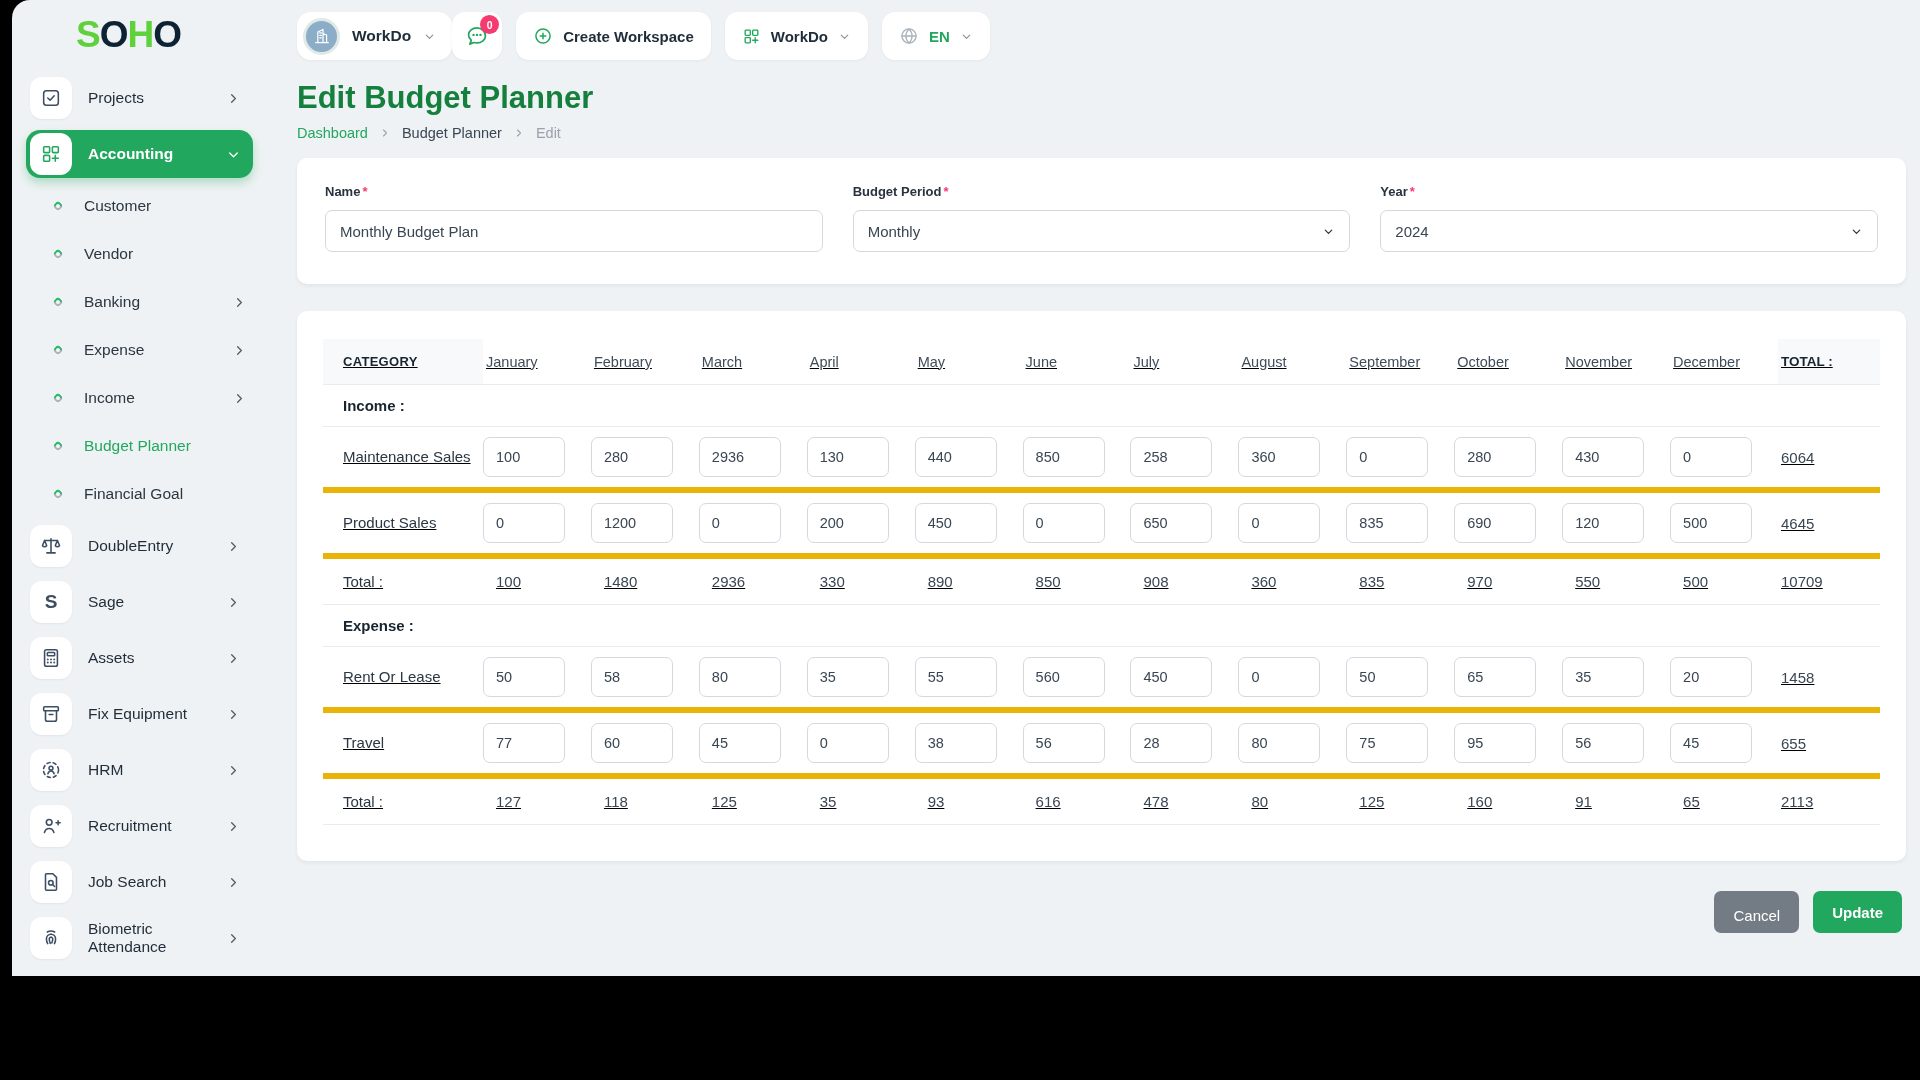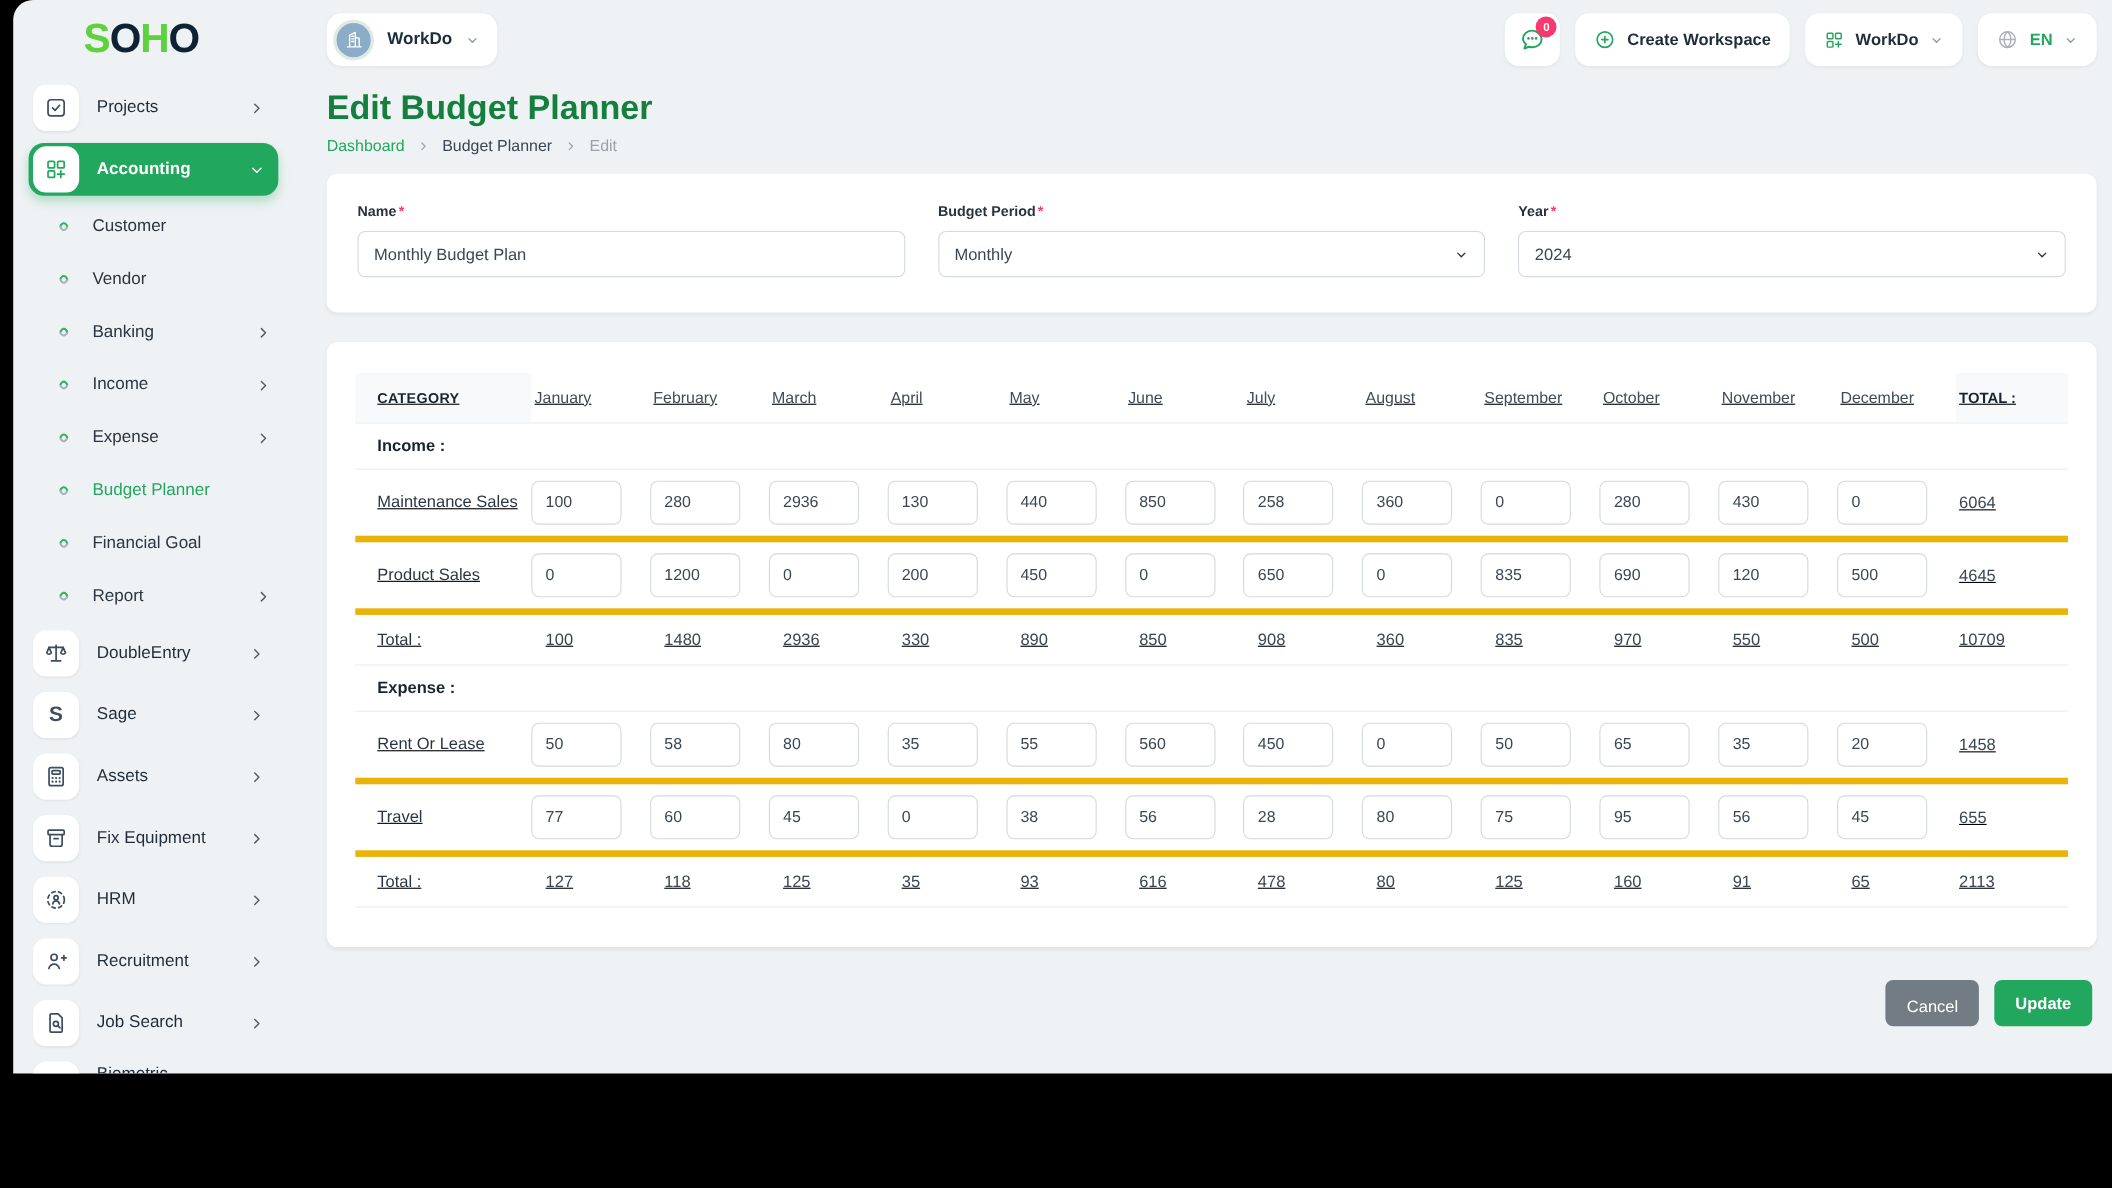--- a/index.html
+++ b/index.html
@@ -30,21 +30,21 @@
   .side-sub { display:flex; align-items:center; height:40px; margin:0 14px 8px; padding-left:28px; cursor:pointer; }
   .bullet { flex:0 0 8px; width:8px; height:8px; border-radius:50%; border:2px solid #a9b3bc; border-top-color:#2fb469; border-right-color:#2fb469; transform:rotate(-45deg); }
   .side-sub .s-label { margin-left:22px; font-size:15.5px; color:#2a3642; flex:1; }
   .side-sub.active .s-label { color:#22a75e; }
   .side-sub .chev { color:#525d68; margin-right:6px; display:flex; }
 
   .s-letter { font-size:19px; font-weight:600; color:inherit; }
 
   
   .main { flex:1; padding:0 26px 0 30px; overflow:hidden; }
-  .topbar { height:60px; display:flex; align-items:center; justify-content:space-between; padding-top:12px; }
+  .topbar { height:60px; display:flex; align-items:center; padding-top:12px; }
   .ws-pill { display:flex; align-items:center; gap:12px; background:#fff; border-radius:14px; padding:0 16px 0 6px; height:48px; box-shadow:0 1px 3px rgba(16,32,46,.05); cursor:pointer; border:none; }
   .ws-avatar { width:37px; height:37px; border-radius:50%; background:#8badc7; color:#fff; display:flex; align-items:center; justify-content:center; border:3px solid #dfeae6; }
   .ws-label { font-size:15.5px; font-weight:600; color:#1f2c39; }
   .chev { display:flex; }
   .ws-pill .chev { color:#8a949d; }
 
   .top-right { display:flex; align-items:center; gap:14px; }
   .icon-pill { position:relative; width:50px; height:48px; background:#fff; border-radius:13px; border:none; display:flex; align-items:center; justify-content:center; color:#22a75e; cursor:pointer; box-shadow:0 1px 3px rgba(16,32,46,.05); }
   .badge { position:absolute; top:3px; right:3px; min-width:19px; height:19px; border-radius:10px; background:#f6396e; color:#fff; font-size:10.5px; font-weight:700; display:flex; align-items:center; justify-content:center; padding:0 4px; }
   .pill { display:flex; align-items:center; gap:10px; background:#fff; height:48px; border-radius:13px; padding:0 17px; border:none; font-size:15px; color:#1f2c39; font-weight:600; cursor:pointer; box-shadow:0 1px 3px rgba(16,32,46,.05); font-family:inherit; }
@@ -139,52 +139,43 @@
           <span class="bullet"></span>
           <span class="s-label">Banking</span>
           <span class="chev">
             <svg width="15" height="15" viewBox="0 0 24 24" fill="none" stroke="currentColor" stroke-width="2.1" stroke-linecap="round" stroke-linejoin="round">
               <path d="M9 6l6 6-6 6"></path>
             </svg>
           </span>
         </div>
         <div class="side-sub">
           <span class="bullet"></span>
+          <span class="s-label">Expense</span>
+          <span class="chev">
+            <svg width="15" height="15" viewBox="0 0 24 24" fill="none" stroke="currentColor" stroke-width="2.1" stroke-linecap="round" stroke-linejoin="round">
+              <path d="M9 6l6 6-6 6"></path>
+            </svg>
+          </span>
+        </div>
+        <div class="side-sub">
+          <span class="bullet"></span>
           <span class="s-label">Income</span>
           <span class="chev">
             <svg width="15" height="15" viewBox="0 0 24 24" fill="none" stroke="currentColor" stroke-width="2.1" stroke-linecap="round" stroke-linejoin="round">
               <path d="M9 6l6 6-6 6"></path>
             </svg>
           </span>
         </div>
+        <div class="side-sub active">
+          <span class="bullet"></span>
+          <span class="s-label">Budget Planner</span>
+        </div>
         <div class="side-sub">
           <span class="bullet"></span>
-          <span class="s-label">Expense</span>
-          <span class="chev">
-            <svg width="15" height="15" viewBox="0 0 24 24" fill="none" stroke="currentColor" stroke-width="2.1" stroke-linecap="round" stroke-linejoin="round">
-              <path d="M9 6l6 6-6 6"></path>
-            </svg>
-          </span>
-        </div>
-        <div class="side-sub active">
-          <span class="bullet"></span>
-          <span class="s-label">Budget Planner</span>
-        </div>
-        <div class="side-sub">
-          <span class="bullet"></span>
           <span class="s-label">Financial Goal</span>
-        </div>
-        <div class="side-sub">
-          <span class="bullet"></span>
-          <span class="s-label">Report</span>
-          <span class="chev">
-            <svg width="15" height="15" viewBox="0 0 24 24" fill="none" stroke="currentColor" stroke-width="2.1" stroke-linecap="round" stroke-linejoin="round">
-              <path d="M9 6l6 6-6 6"></path>
-            </svg>
-          </span>
         </div>
         <div class="side-item">
           <span class="ibox">
             <svg width="22" height="22" viewBox="0 0 24 24" fill="none" stroke="currentColor" stroke-width="1.7" stroke-linecap="round" stroke-linejoin="round">
               <path d="M12 4v15M7.5 19.5h9M12 6h7M12 6H5"></path>
               <path d="M5 6l-2.3 5.5a2.7 2.7 0 0 0 4.6 0L5 6z"></path>
               <path d="M19 6l-2.3 5.5a2.7 2.7 0 0 0 4.6 0L19 6z"></path>
             </svg>
           </span>
           <span class="s-label">DoubleEntry</span>

